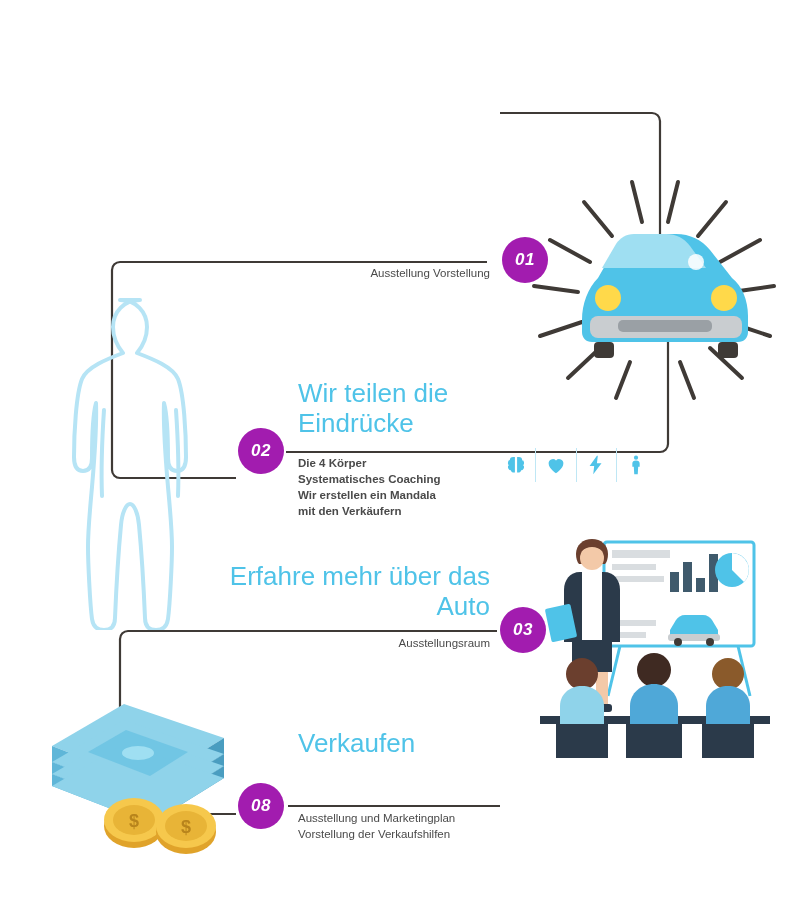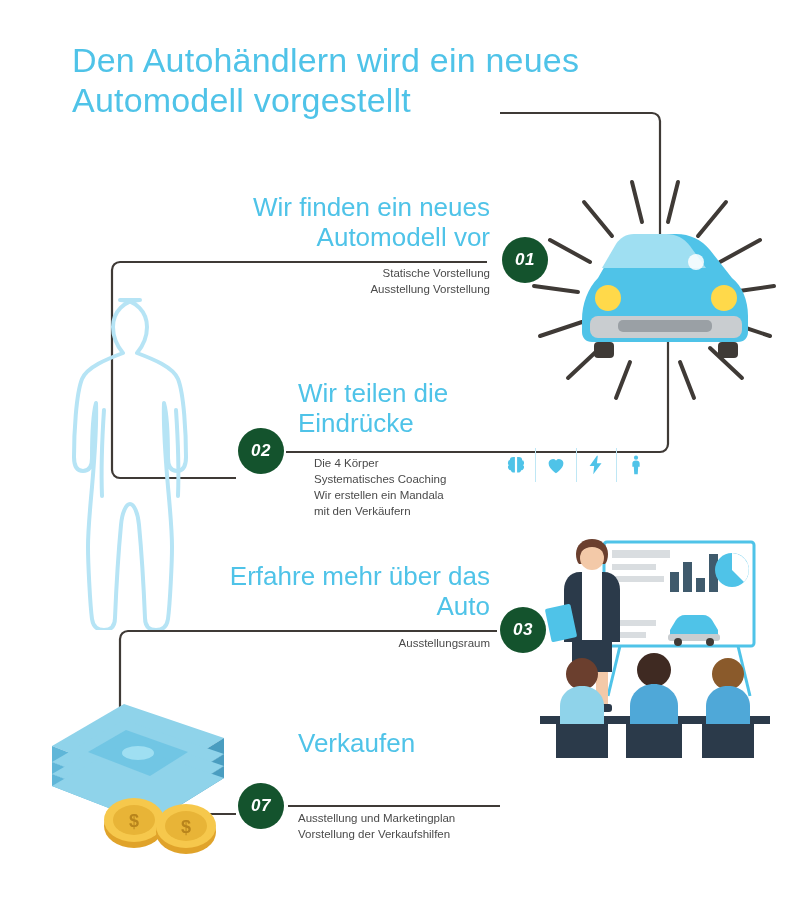--- a/index.html
+++ b/index.html
@@ -42,21 +42,21 @@
     font-size:11.5px;
     line-height:1.38;
     color:#4a4a4a;
   }
   .bullets.right{text-align:right;}
 
   
   .badge{
     position:absolute;
     width:46px;height:46px;border-radius:50%;
-    background:#14532d;
+    background:#a21caf;
     color:#ffffff;
     font-size:17px;
     font-style:italic;
     font-weight:bold;
     display:flex;align-items:center;justify-content:center;
     letter-spacing:0.5px;
   }
 
   
   .silhouette{position:absolute;left:60px;top:290px;width:160px;height:340px;}
@@ -82,21 +82,20 @@
   .pres-scene{position:absolute;left:520px;top:520px;width:260px;height:240px;}
 
   
   .money-scene{position:absolute;left:38px;top:680px;width:200px;height:180px;}
 </style>
 </head>
 <body>
 
 <div class="canvas">
 
-  <div class="title">Den Autohändlern wird ein neues Automodell vorgestellt</div>
 
   <svg class="lines" viewBox="0 0 800 900">
     <g fill="none" stroke="#3f3a36" stroke-width="2.2">
 
       <path d="M500 113 H652 A8 8 0 0 1 660 121 V262"></path>
 
       <path d="M487 262 H120 A8 8 0 0 0 112 270 V470 A8 8 0 0 0 120 478 H236"></path>
 
       <path d="M286 452 H660 A8 8 0 0 0 668 444 V300"></path>
 
@@ -114,24 +113,22 @@
                7 0 11 -4 11 -12 1 -24 4 -72 6 -93 1 -12 5 -21 9 -21 4 0 8 9 9 21
                2 21 5 69 6 93 0 8 4 12 11 12 7 0 11 -4 12 -11 2 -15 4 -57 4 -72
                0 -18 -2 -38 -4 -60 -2 -24 -5 -57 -4 -84 3 11 4 37 4 55 0 8 3 13 9 13
                6 0 9 -5 9 -14 0 -23 -2 -63 -8 -78 -5 -12 -25 -20 -41 -26 5 -6 10 -14 10 -26
                0 -15 -11 -27 -27 -27 z"></path>
       <path d="M44 120 c-2 30 -3 60 -2 86"></path>
       <path d="M116 120 c2 30 3 60 2 86"></path>
     </g>
   </svg>
 
-  <div class="step-head right" style="left:200px;top:192px;width:290px;">Wir finden ein neues Automodell vor</div>
   <div class="badge" style="left:502px;top:237px;">01</div>
   <div class="bullets right" style="left:240px;top:266px;width:250px;">
-    <div>Statische Vorstellung</div>
     <div>Ausstellung Vorstellung</div>
   </div>
 
   <svg class="car-scene" viewBox="0 0 260 240">
     <g stroke="#3f3a36" stroke-width="4" stroke-linecap="round">
       <line x1="122" y1="52" x2="112" y2="12"></line>
       <line x1="92" y1="66" x2="64" y2="32"></line>
       <line x1="70" y1="92" x2="30" y2="70"></line>
       <line x1="58" y1="122" x2="14" y2="116"></line>
       <line x1="62" y1="152" x2="20" y2="166"></line>
@@ -156,21 +153,21 @@
       <circle cx="88" cy="128" r="13" fill="#ffd94a"></circle>
       <circle cx="204" cy="128" r="13" fill="#ffd94a"></circle>
       <circle cx="176" cy="92" r="8" fill="#ffffff" opacity="0.85"></circle>
       <rect x="74" y="172" width="20" height="16" rx="4" fill="#3f3a36"></rect>
       <rect x="198" y="172" width="20" height="16" rx="4" fill="#3f3a36"></rect>
     </g>
   </svg>
 
   <div class="badge" style="left:238px;top:428px;">02</div>
   <div class="step-head" style="left:298px;top:378px;width:260px;">Wir teilen die Eindrücke</div>
-  <div class="bullets" style="left:314px;top:456px;width:200px;">
+  <div class="bullets" style="left:298px;top:456px;width:200px;font-weight:bold;">
     <div>Die 4 Körper</div>
     <div>Systematisches Coaching</div>
     <div>Wir erstellen ein Mandala</div>
     <div>mit den Verkäufern</div>
   </div>
 
   <div class="icon-row">
     <div class="cell">
       <svg width="22" height="22" viewBox="0 0 24 24" fill="none" stroke="#4fc3e8" stroke-width="1.6">
         <path d="M9 4a3 3 0 0 0-3 3 2.6 2.6 0 0 0-2 2.6A2.6 2.6 0 0 0 5 12a2.8 2.8 0 0 0-1 2.2A2.8 2.8 0 0 0 7 17a3 3 0 0 0 3 2.5V4z" fill="#4fc3e8"></path>
@@ -259,21 +256,21 @@
       <circle cx="134" cy="150" r="17" fill="#3f2a22"></circle>
       <path d="M110 204 v-18 c0 -13 11 -22 24 -22 13 0 24 9 24 22 v18z" fill="#4fa8d8"></path>
       <rect x="106" y="204" width="56" height="34" fill="#2b3a4a"></rect>
 
       <circle cx="208" cy="154" r="16" fill="#8a5a2b"></circle>
       <path d="M186 204 v-18 c0 -12 10 -20 22 -20 12 0 22 8 22 20 v18z" fill="#4fa8d8"></path>
       <rect x="182" y="204" width="52" height="34" fill="#2b3a4a"></rect>
     </g>
   </svg>
 
-  <div class="badge" style="left:238px;top:783px;">07</div>
+  <div class="badge" style="left:238px;top:783px;">08</div>
   <div class="step-head" style="left:298px;top:728px;width:260px;">Verkaufen</div>
   <div class="bullets" style="left:298px;top:811px;width:260px;">
     <div>Ausstellung und Marketingplan</div>
     <div>Vorstellung der Verkaufshilfen</div>
   </div>
 
   <svg class="money-scene" viewBox="0 0 200 180">
 
     <g>
       <path d="M14 66 L86 24 L186 58 L112 104 z" fill="#8fd3ea"></path>

